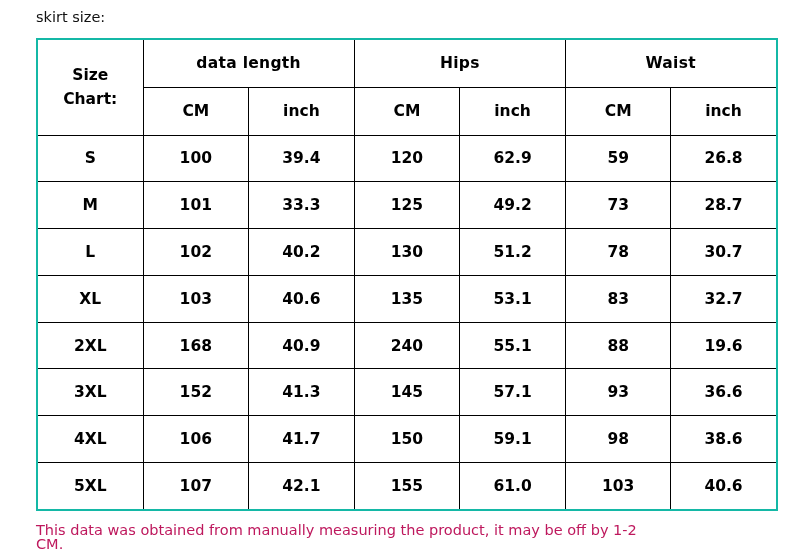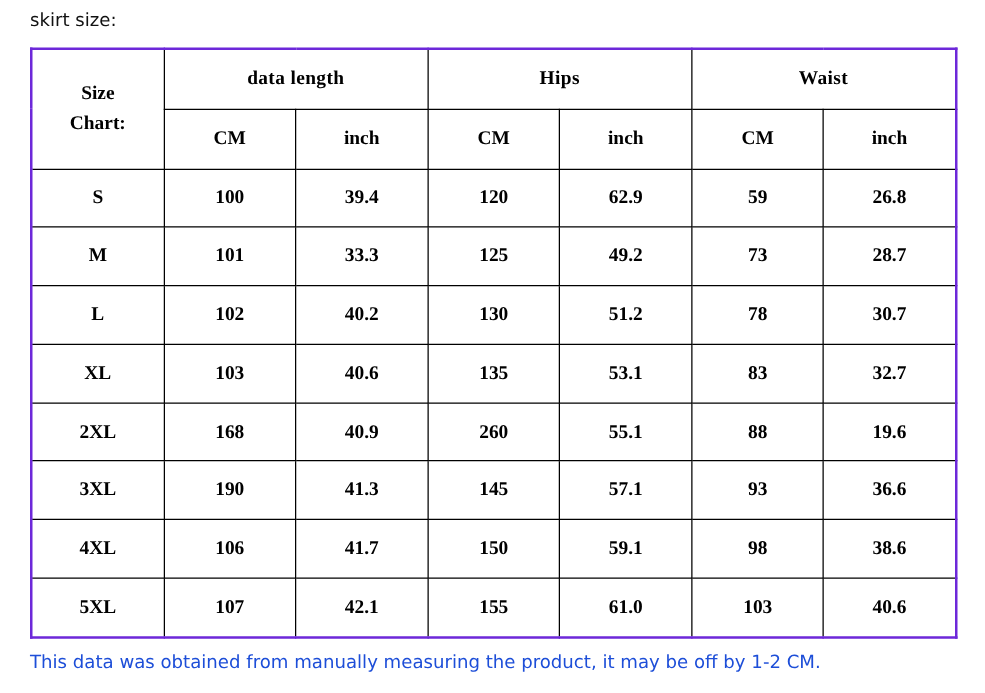--- a/index.html
+++ b/index.html
@@ -12,35 +12,34 @@
     height: 554px;
     font-family: "DejaVu Sans", sans-serif;
     color: #000000;
     overflow: hidden;
   }
   .page {
     position: relative;
     width: 704px;
     height: 554px;
     box-sizing: border-box;
-    padding: 0 24px;
+    padding: 0 36px;
   }
   .intro-text {
     font-size: 14.5px;
     line-height: 1;
     padding-top: 10px;
     padding-bottom: 13px;
     color: #111111;
   }
   table.size-chart {
     border-collapse: collapse;
     table-layout: fixed;
     width: 740px;
-    border: 2px solid #6d28d9;
-    font-family: Liberation Serif, serif;
+    border: 2px solid #14b8a6;
   }
   table.size-chart td,
   table.size-chart th {
     border: 1.5px solid #000000;
     text-align: center;
     vertical-align: middle;
     font-weight: bold;
     font-size: 15.5px;
     padding: 0;
   }
@@ -64,21 +63,21 @@
   .corner-cell .l1, .corner-cell .l2 { display: block; }
   tbody td {
     height: 45.8px;
   }
   tbody td.size-name {
     font-size: 15.5px;
   }
   .footnote {
     font-size: 14.5px;
     padding-top: 12px;
-    color: #1d4ed8;
+    color: #be185d;
     line-height: 1;
   }
 </style>
 </head>
 <body>
 
 <div class="page">
 
   <div class="intro-text">skirt size:</div>
 
@@ -145,28 +144,28 @@
         <td>40.6</td>
         <td>135</td>
         <td>53.1</td>
         <td>83</td>
         <td>32.7</td>
       </tr>
       <tr>
         <td class="size-name">2XL</td>
         <td>168</td>
         <td>40.9</td>
-        <td>260</td>
+        <td>240</td>
         <td>55.1</td>
         <td>88</td>
         <td>19.6</td>
       </tr>
       <tr>
         <td class="size-name">3XL</td>
-        <td>190</td>
+        <td>152</td>
         <td>41.3</td>
         <td>145</td>
         <td>57.1</td>
         <td>93</td>
         <td>36.6</td>
       </tr>
       <tr>
         <td class="size-name">4XL</td>
         <td>106</td>
         <td>41.7</td>

